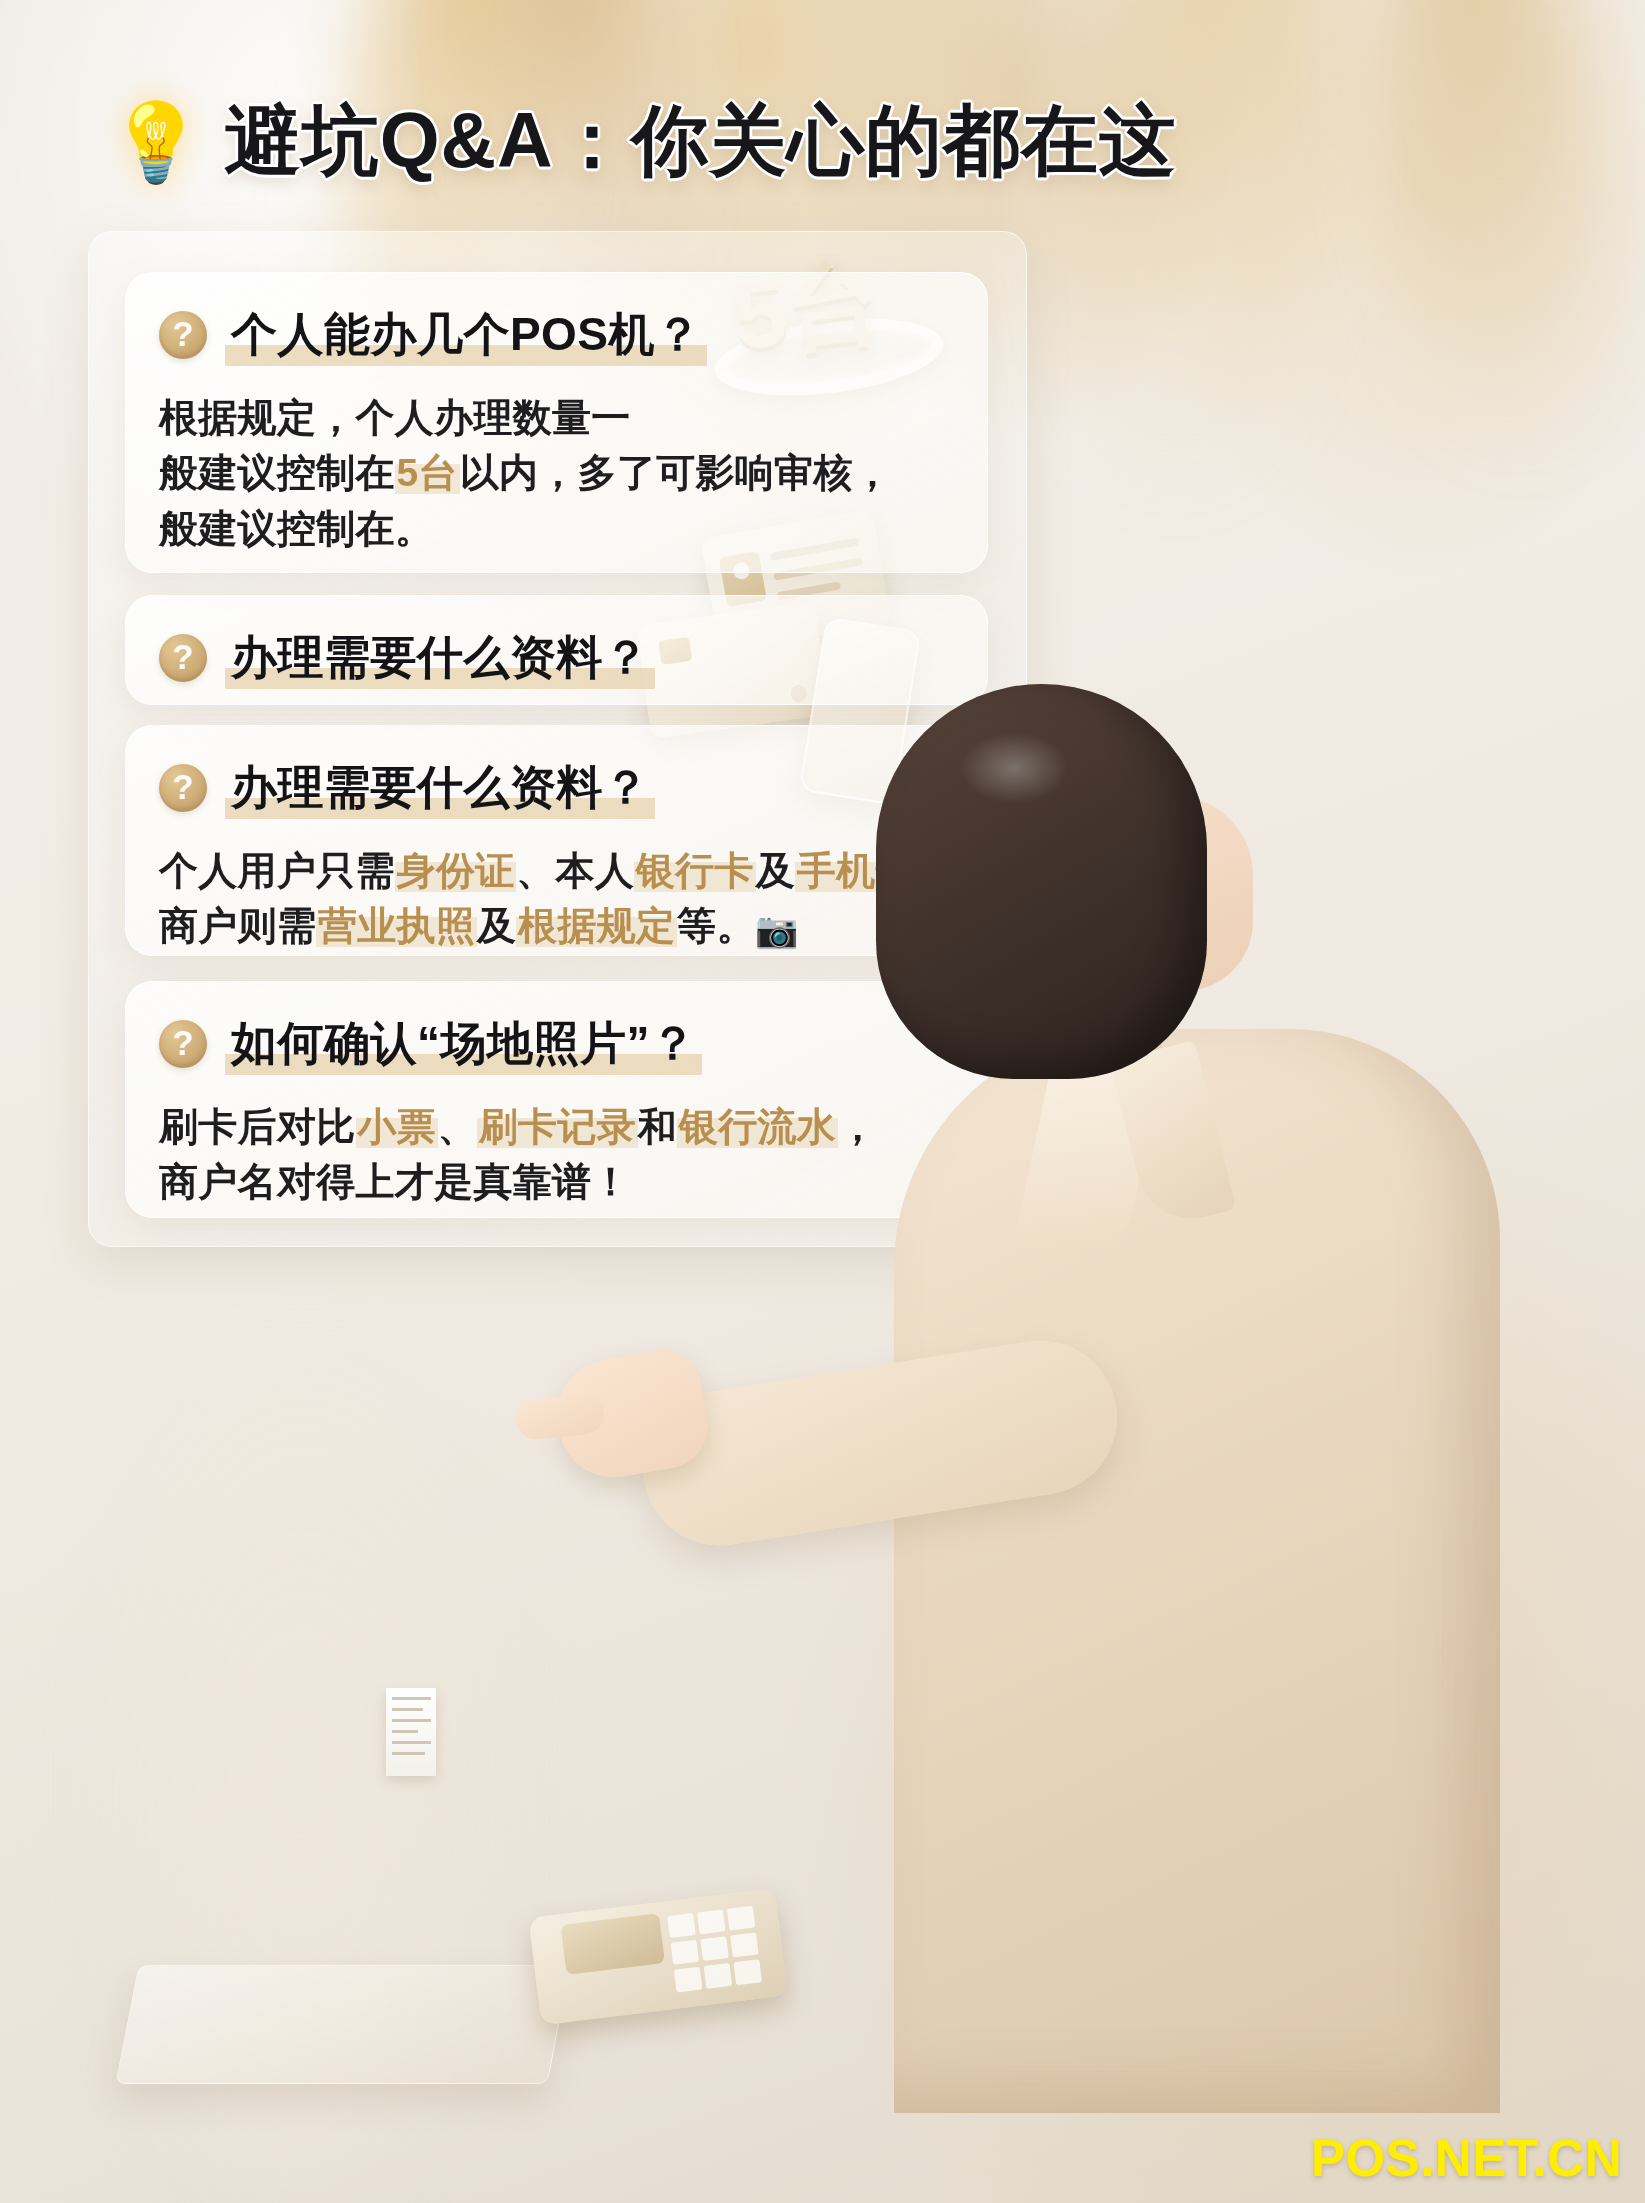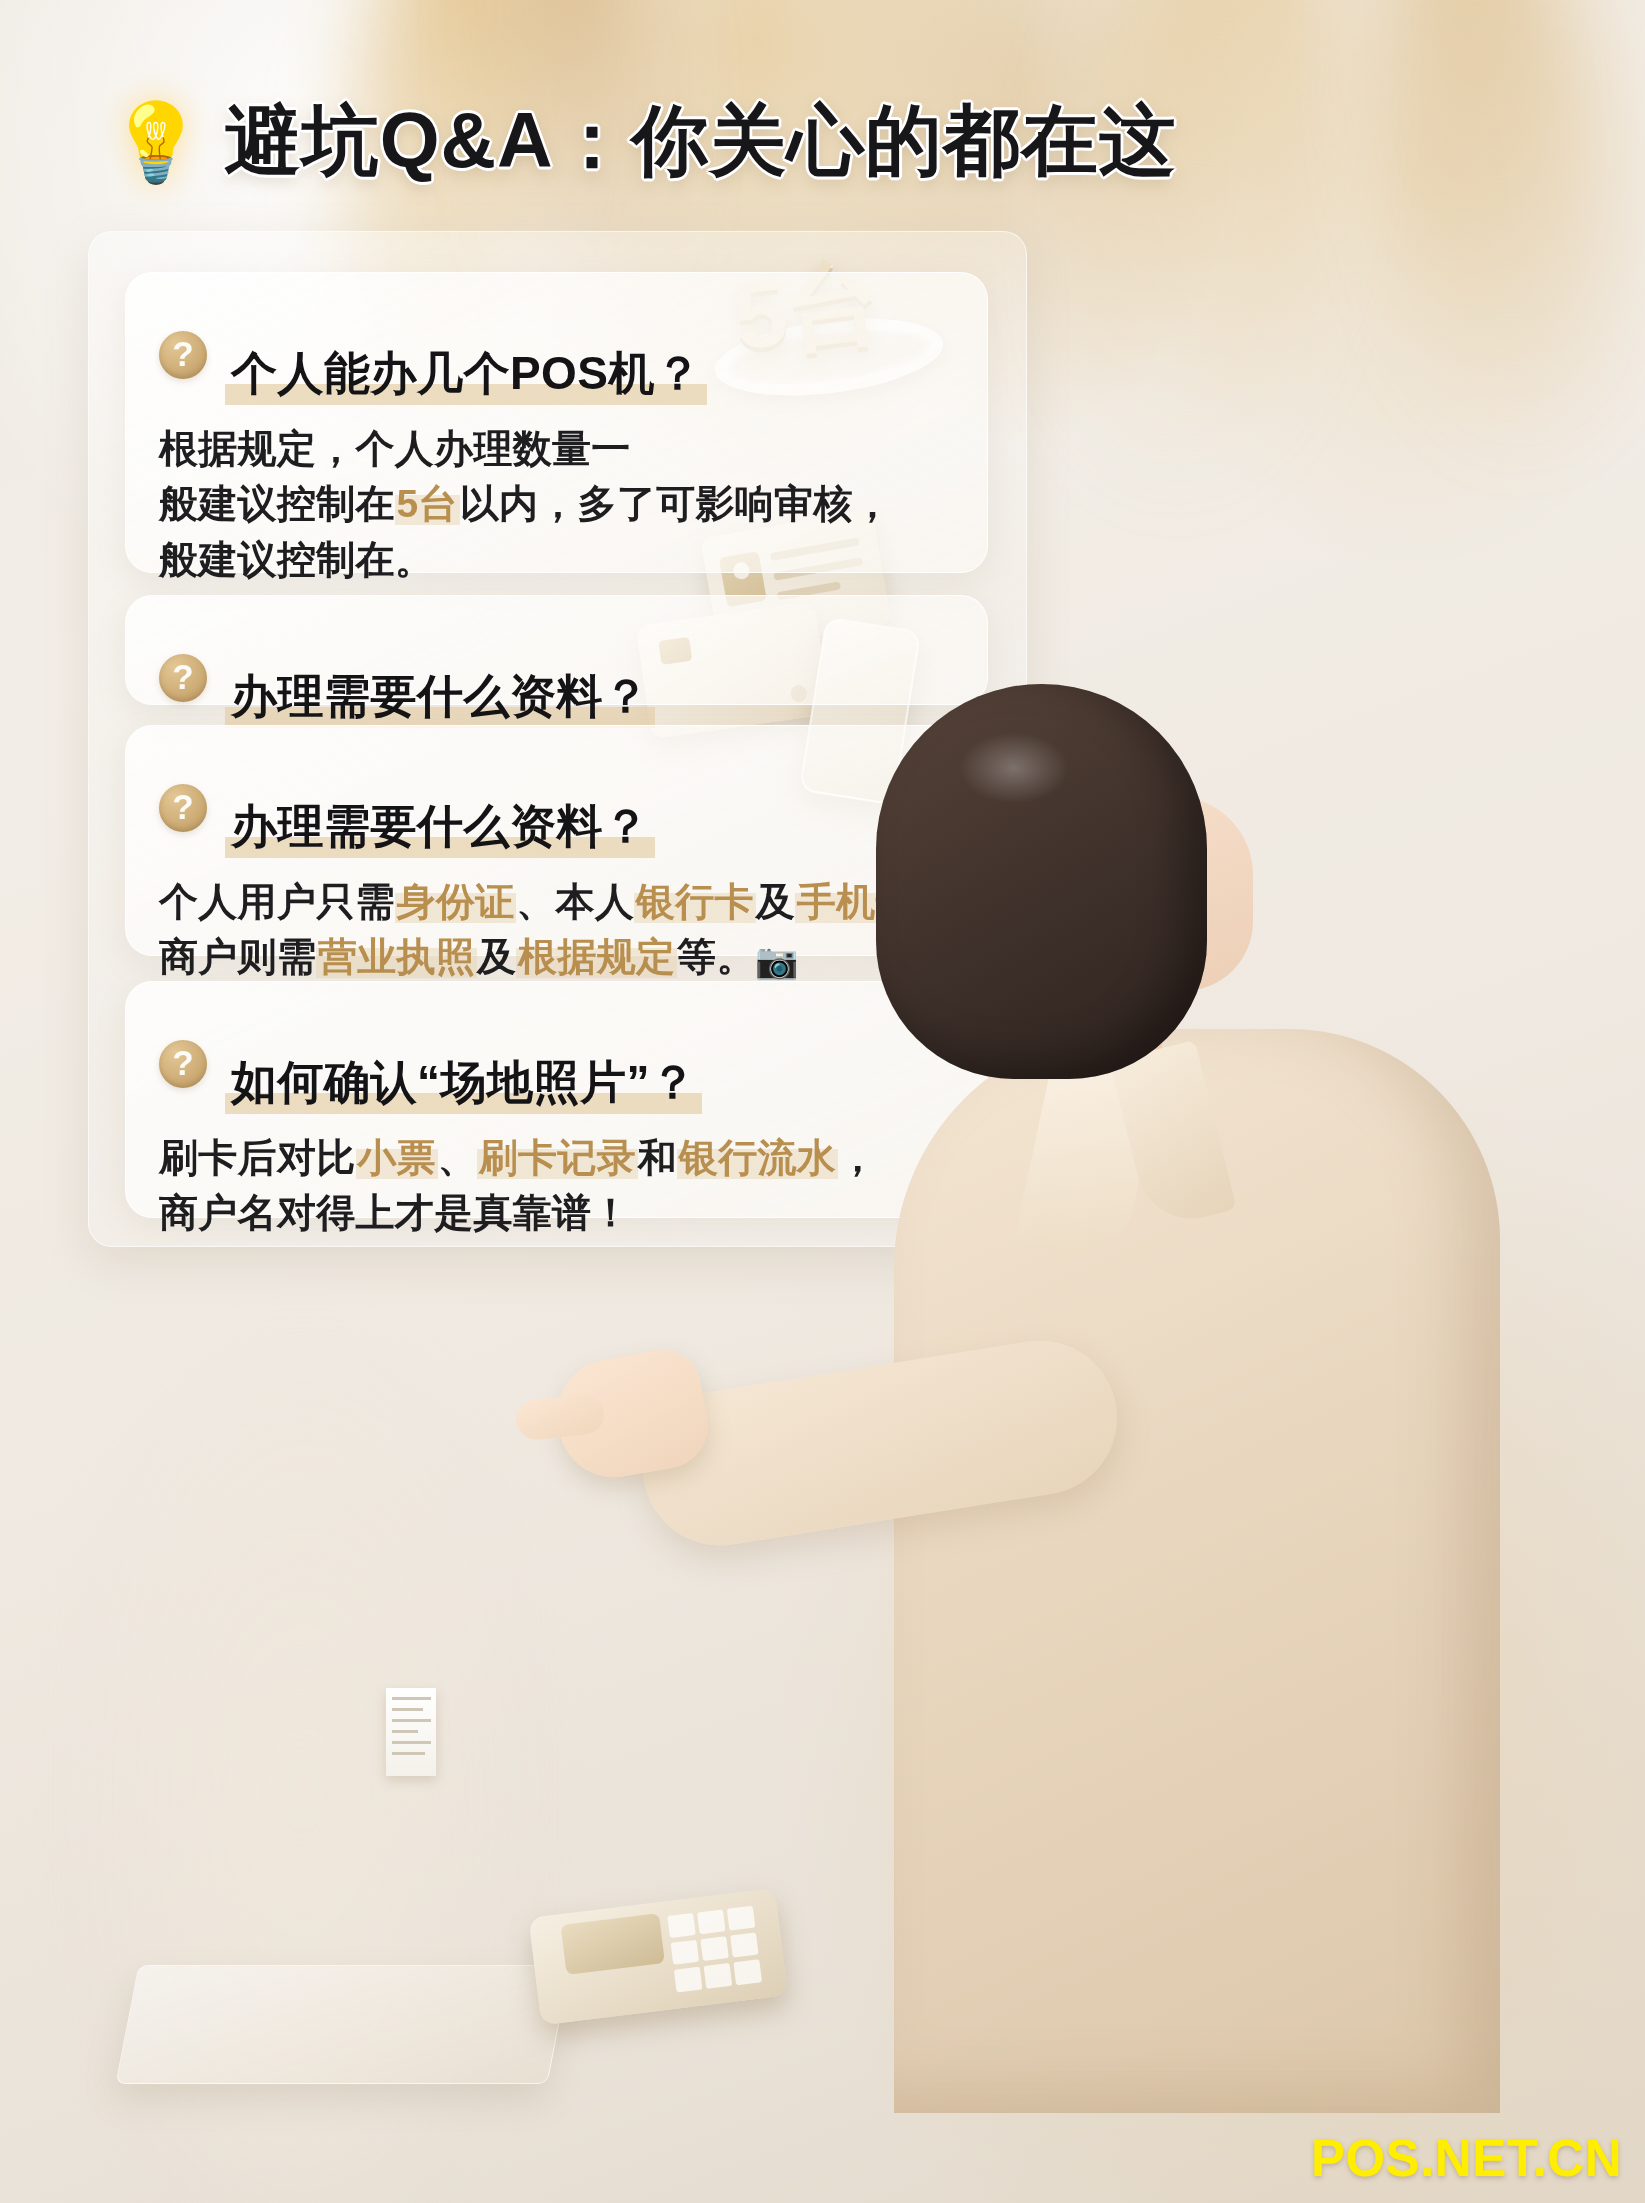--- a/index.html
+++ b/index.html
@@ -120,25 +120,24 @@
 
   .q-text {
     font-size: 46px;
     font-weight: 900;
     color: #141417;
     letter-spacing: 0.5px;
     white-space: nowrap;
     position: relative;
     padding: 0 5.5px;
     background: linear-gradient(to top, rgba(231,211,176,.78) 0%, rgba(231,211,176,.78) 34%, rgba(231,211,176,0) 34%);
-    margin-top: 39px;
   }
 
   .qa-body {
-    margin-top: 16px;
+    margin-top: 24px;
     font-size: 39px;
     font-weight: 700;
     line-height: 1.42;
     color: #1e1e21;
     letter-spacing: 0.3px;
     white-space: nowrap;
   }
   .hl {
     color: #b88f4f;
     background: linear-gradient(to top, rgba(233,216,186,.55) 0%, rgba(233,216,186,.55) 70%, rgba(233,216,186,0) 70%);

